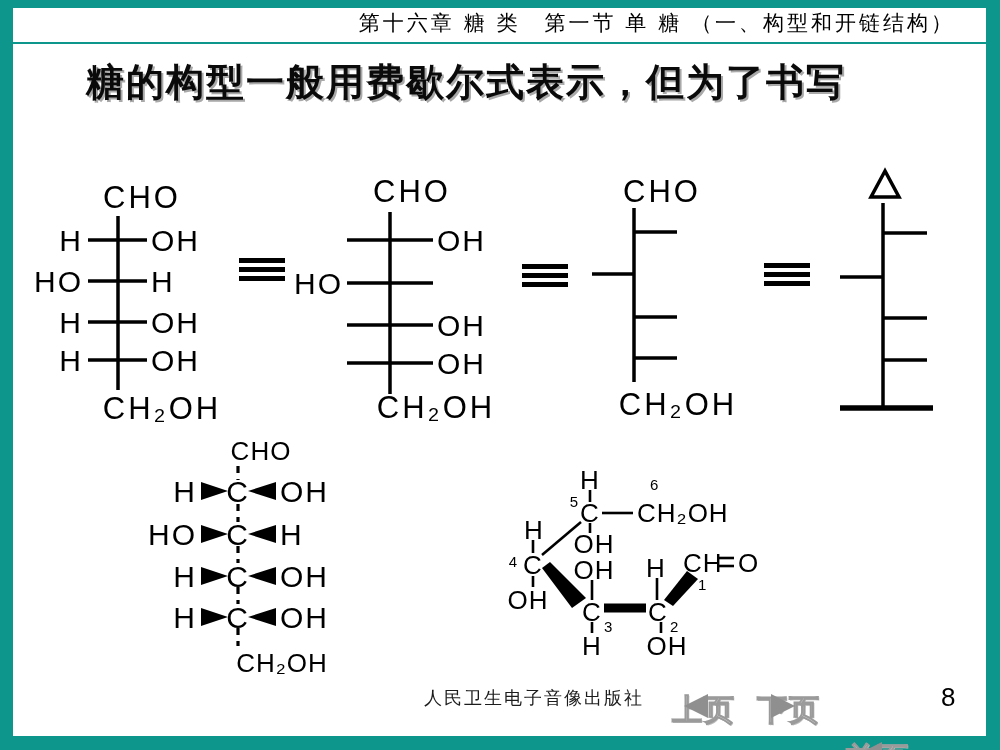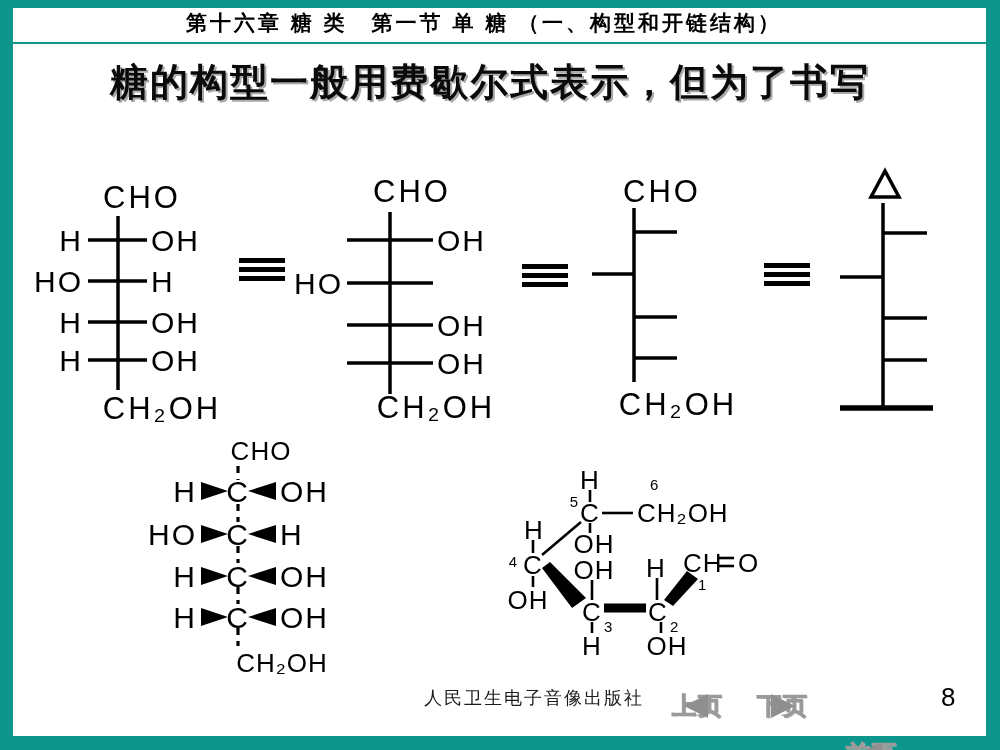--- a/index.html
+++ b/index.html
@@ -1,43 +1,43 @@
 <!DOCTYPE html>
 <html><head>
 <meta charset="utf-8">
 <style>
   * { margin:0; padding:0; box-sizing:border-box; }
   body { font-family:"Liberation Sans",sans-serif; }
   .slide { position:relative; width:1000px; height:750px; background:#0d968b; overflow:hidden; }
   .content-bg { position:absolute; left:13px; top:8px; width:973px; height:728px; background:#ffffff; }
   .title-divider { position:absolute; left:13px; top:42px; width:973px; height:2px; background:#0d968b; }
-  .slide-title { position:absolute; top:9px; left:13px; width:960px; text-align:center; padding-right:18px;
-    font-size:21px; font-weight:bold; color:#000; letter-spacing:3px; white-space:nowrap; }
+  .slide-title { position:absolute; top:9px; left:13px; width:960px; text-align:right; padding-right:18px;
+    font-size:21px; font-weight:normal; color:#000; letter-spacing:3px; white-space:nowrap; }
   .intro { position:absolute; top:60px; left:14px; width:972px; font-size:38px; font-weight:bold;
     color:#0a0a0a; line-height:45px; letter-spacing:2px; text-shadow:2px 2px 0 #a9a9a9; white-space:nowrap; }
-  .intro .line1 { padding-left:96px; }
+  .intro .line1 { padding-left:72px; }
   .intro .line2 { padding-left:32px; }
   svg.struct { position:absolute; overflow:visible; }
   svg.struct text { font-family:"Liberation Sans",sans-serif; fill:#000; }
   .atom { font-size:30px; letter-spacing:2px; }
   .atom-big { font-size:31px; letter-spacing:3px; }
   .atom-sm { font-size:26px; letter-spacing:1px; }
   .cnum { font-family:"Liberation Serif",serif; font-size:15px; letter-spacing:0; }
   .bondline { stroke:#000; stroke-width:3.5; }
   .bondline-thin { stroke:#000; stroke-width:2.6; }
   .bondline-dash { stroke:#000; stroke-width:3.2; stroke-dasharray:7 6; }
   .bondline-bold { stroke:#000; stroke-width:9; }
   .equiv { position:absolute; width:46px; }
   .equiv .bar { height:4.5px; background:#000; margin-bottom:4.5px; }
   .equiv .bar:last-child { margin-bottom:0; }
   .footer-publisher { position:absolute; top:686px; left:0; width:1000px; text-align:center;
     font-family:"Liberation Serif",serif; font-size:18px; color:#1c1c1c; letter-spacing:2px;margin-left:34px; }
   .page-number { position:absolute; top:682px; left:941px; font-size:26px; color:#000; }
   .nav-btn { position:absolute; top:690px; width:60px; height:32px; cursor:pointer; }
-  .nav-btn .nav-label { position:absolute; left:0; top:0; font-size:24px; font-weight:bold; color:#dcdcdc;
+  .nav-btn .nav-label { position:absolute; left:0; top:0; font-size:30px; font-weight:bold; color:#dcdcdc;
     letter-spacing:2px; -webkit-text-stroke:1px #9a9a9a; text-shadow:1px 1px 0 #bdbdbd; white-space:nowrap; }
   .nav-tri { position:absolute; top:4px; width:0; height:0; border-top:12px solid transparent; border-bottom:12px solid transparent; }
   .nav-tri.left  { left:12px; border-right:24px solid #8f8f8f; }
   .nav-tri.right { left:14px; border-left:24px solid #8f8f8f; }
 </style>
 </head>
 <body>
 
 <div class="slide">
   <div class="content-bg"></div>

